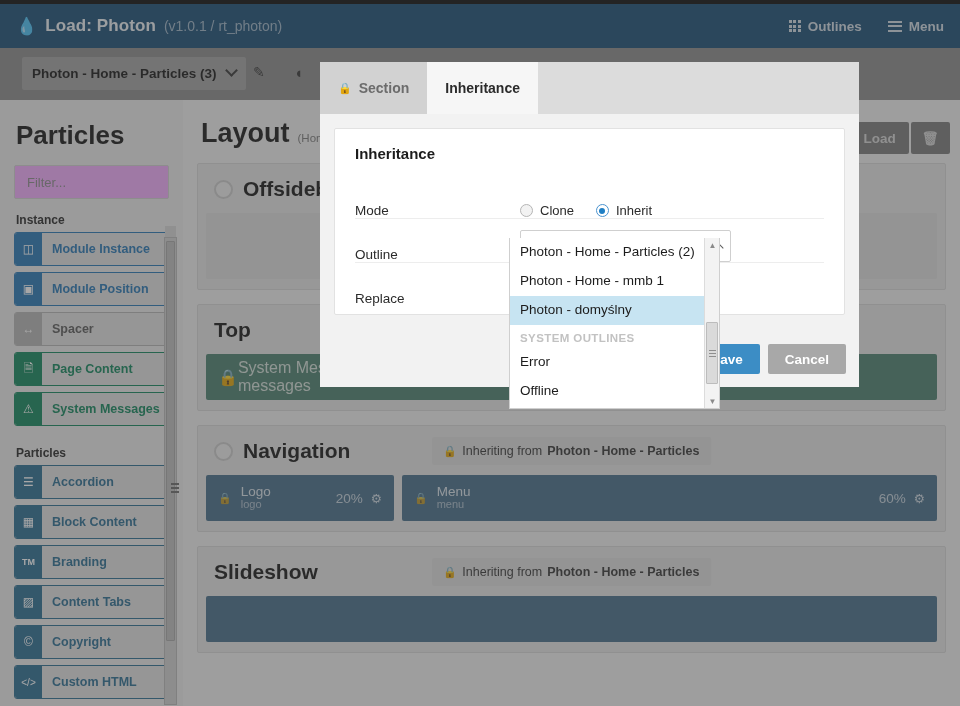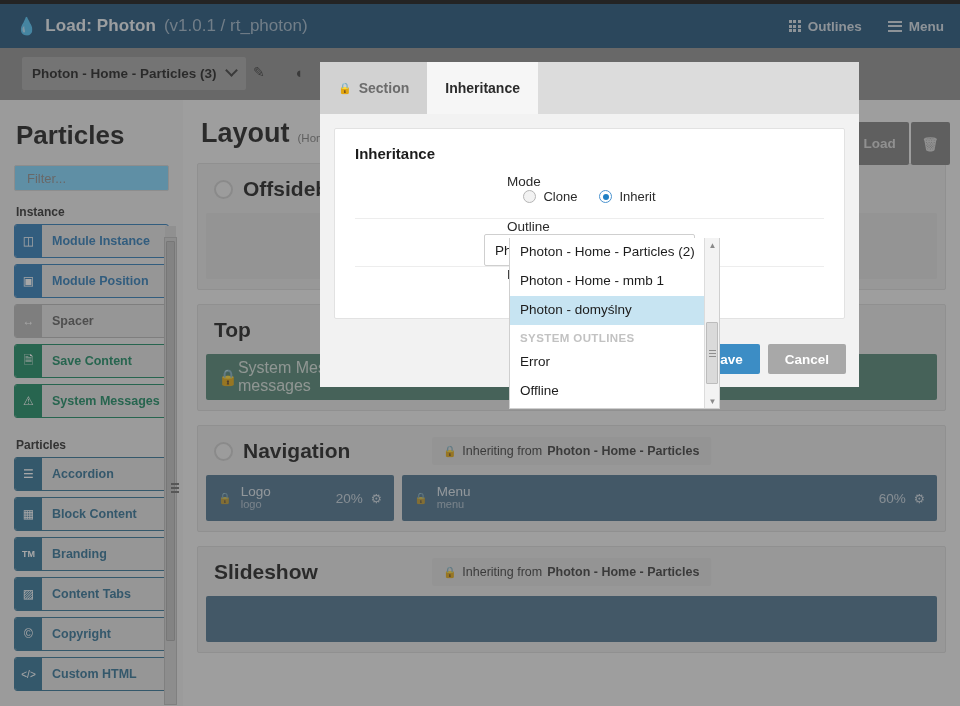--- a/index.html
+++ b/index.html
@@ -16,21 +16,21 @@
   .top-strip { position:absolute; left:0; top:0; width:960px; height:4px; background:#111; }
 
   
   .header {
     position:absolute; left:0; top:4px; width:960px; height:44px;
     background:#1e5077; display:flex; align-items:center; padding:0 16px;
   }
   .brand { display:flex; align-items:baseline; gap:8px; }
   .drop-icon { color:#e9eef2; font-size:17px; line-height:1; position:relative; top:1px; }
   .brand-title { color:#e9eef2; font-size:17px; font-weight:bold; letter-spacing:.1px; }
-  .brand-sub { color:#9db4c6; font-size:17px;text-align:right; }
+  .brand-sub { color:#9db4c6; font-size:14px;text-align:right; }
   .header-right { margin-left:auto; display:flex; gap:26px; }
   .hr-item { display:flex; align-items:center; gap:7px; color:#cfdae3; font-size:13.5px; font-weight:bold; cursor:pointer; }
   .grid-icon { display:grid; grid-template-columns:repeat(3,3px); grid-template-rows:repeat(3,3px); gap:1.5px; }
   .grid-icon i { background:#cfdae3; display:block; width:3px; height:3px; }
   .burger { display:flex; flex-direction:column; gap:2.5px; }
   .burger i { display:block; width:14px; height:2px; background:#cfdae3; }
 
   
   .toolbar { position:absolute; left:0; top:48px; width:960px; height:52px; background:#8c8c8c; }
   .outline-picker {
@@ -38,27 +38,27 @@
     background:#a3a3a3; border-radius:2px; display:flex; align-items:center;
     padding:0 10px; gap:10px; cursor:pointer;
   }
   .outline-picker .txt { color:#1c1c1c; font-size:13.5px; font-weight:bold; white-space:nowrap; }
   .chev { width:9px; height:9px; border-right:2px solid #3a3a3a; border-bottom:2px solid #3a3a3a; transform:rotate(45deg); position:relative; top:-3px; }
   .tb-icon { position:absolute; top:16px; color:#3a3a3a; cursor:pointer; }
   .tb-pencil { left:253px; font-size:14px; }
   .tb-contrast { left:294px; font-size:15px; }
 
   .tb-right { position:absolute; right:10px; top:122px; display:flex; align-items:center; gap:2px; z-index:2; }
-  .tb-btn { height:43px; display:flex; align-items:center; gap:7px; padding:0 13px; color:#d5d5d5; font-size:13.5px; font-weight:bold; background:#7c7c7c; cursor:pointer; border-radius:2px; }
+  .tb-btn { height:32px; display:flex; align-items:center; gap:7px; padding:0 13px; color:#d5d5d5; font-size:13.5px; font-weight:bold; background:#7c7c7c; cursor:pointer; border-radius:2px; }
   .tb-btn.icononly { padding:0 11px; }
 
   
   .sidebar { position:absolute; left:0; top:100px; width:183px; height:606px; background:#e9e9e9; overflow:hidden; }
   .sb-title { font-size:26px; font-weight:bold; color:#1c1c1c; padding:20px 16px 14px 16px; }
-  .sb-filter { margin:0 14px; height:26px; background:#7dd3fc; border:1px solid #cfcfcf; border-radius:2px; display:flex; align-items:center; padding:0 10px; }
+  .sb-filter { margin:0 14px; height:34px; background:#f0abfc; border:1px solid #cfcfcf; border-radius:2px; display:flex; align-items:center; padding:0 10px; }
   .sb-filter input { flex:1; border:0; background:transparent; outline:none; font-size:13px; color:#555; font-family:"Liberation Sans", sans-serif; }
   .sb-filter input::placeholder { color:#8d8d8d; }
   .sb-group { font-size:12px; font-weight:bold; color:#2c2c2c; padding:14px 16px 5px 16px; }
   .sb-item { margin:0 14px 6px 14px; height:34px; display:flex; align-items:stretch; border:1px solid; border-radius:3px; overflow:hidden; cursor:pointer; background:#e0e0e0; }
   .sb-item .ic { width:27px; display:flex; align-items:center; justify-content:center; color:#fff; font-size:12px; }
   .sb-item .lb { flex:1; display:flex; align-items:center; padding-left:10px; font-size:12.5px; font-weight:bold; }
   .sb-item.blue { border-color:#2b78b4; } .sb-item.blue .ic { background:#2b78b4; } .sb-item.blue .lb { color:#2b78b4; }
   .sb-item.gray { border-color:#b4b4b4; } .sb-item.gray .ic { background:#b4b4b4; } .sb-item.gray .lb { color:#5d5d5d; }
   .sb-item.green { border-color:#17875f; } .sb-item.green .ic { background:#17875f; } .sb-item.green .lb { color:#17875f; }
   .sb-item.navy { border-color:#2f6f93; } .sb-item.navy .ic { background:#2f6f93; } .sb-item.navy .lb { color:#2f6f93; }
@@ -108,21 +108,21 @@
   
   .modal { position:absolute; left:320px; top:62px; width:539px; height:325px; z-index:60; }
   .modal-tabs { height:52px; background:#dcdcdc; display:flex; align-items:flex-end; }
   .mtab { height:52px; display:flex; align-items:center; gap:7px; padding:0 18px; font-size:14px; font-weight:bold; color:#6c6c6c; cursor:pointer; }
   .mtab.sel { background:#f6f6f6; color:#2b2b2b; }
   .mtab.locked { background:#d2d2d2; }
 
   .modal-body { background:#f2f2f2; height:273px; padding:14px; }
   .panel { background:#fff; border:1px solid #e2e2e2; border-radius:2px; padding:16px 20px 8px 20px; }
   .panel h2 { margin:0 0 12px 0; font-size:15px; font-weight:bold; color:#1c1c1c; }
-  .frow { display:flex; align-items:center; min-height:44px; border-top:1px solid #ededed;flex-direction:column; }
+  .frow { display:flex; align-items:flex-end; min-height:44px; border-top:1px solid #ededed; }
   .frow:first-of-type { border-top:0; }
   .frow .flabel { width:165px; font-size:13.5px; color:#2b2b2b; }
   .radio-set { display:flex; align-items:center; gap:22px; }
   .radio { display:flex; align-items:center; gap:7px; font-size:13px; color:#2b2b2b; cursor:pointer; }
   .rdot { width:13px; height:13px; border-radius:50%; border:1px solid #b5b5b5; background:#f2f2f2; display:flex; align-items:center; justify-content:center; }
   .rdot.on { border-color:#4b93cf; background:#fff; }
   .rdot.on::after { content:""; width:6px; height:6px; border-radius:50%; background:#1f7fc4; }
 
   
   .combo-wrap { position:relative; width:211px; }
@@ -220,21 +220,21 @@
     <div class="sb-item blue">
       <span class="ic">▣</span>
       <span class="lb">Module Position</span>
     </div>
     <div class="sb-item gray">
       <span class="ic">↔</span>
       <span class="lb">Spacer</span>
     </div>
     <div class="sb-item green">
       <span class="ic">🗎</span>
-      <span class="lb">Save Content</span>
+      <span class="lb">Page Content</span>
     </div>
     <div class="sb-item green">
       <span class="ic">⚠</span>
       <span class="lb">System Messages</span>
     </div>
 
     <div class="sb-group">Particles</div>
     <div class="sb-item navy">
       <span class="ic">☰</span>
       <span class="lb">Accordion</span>

